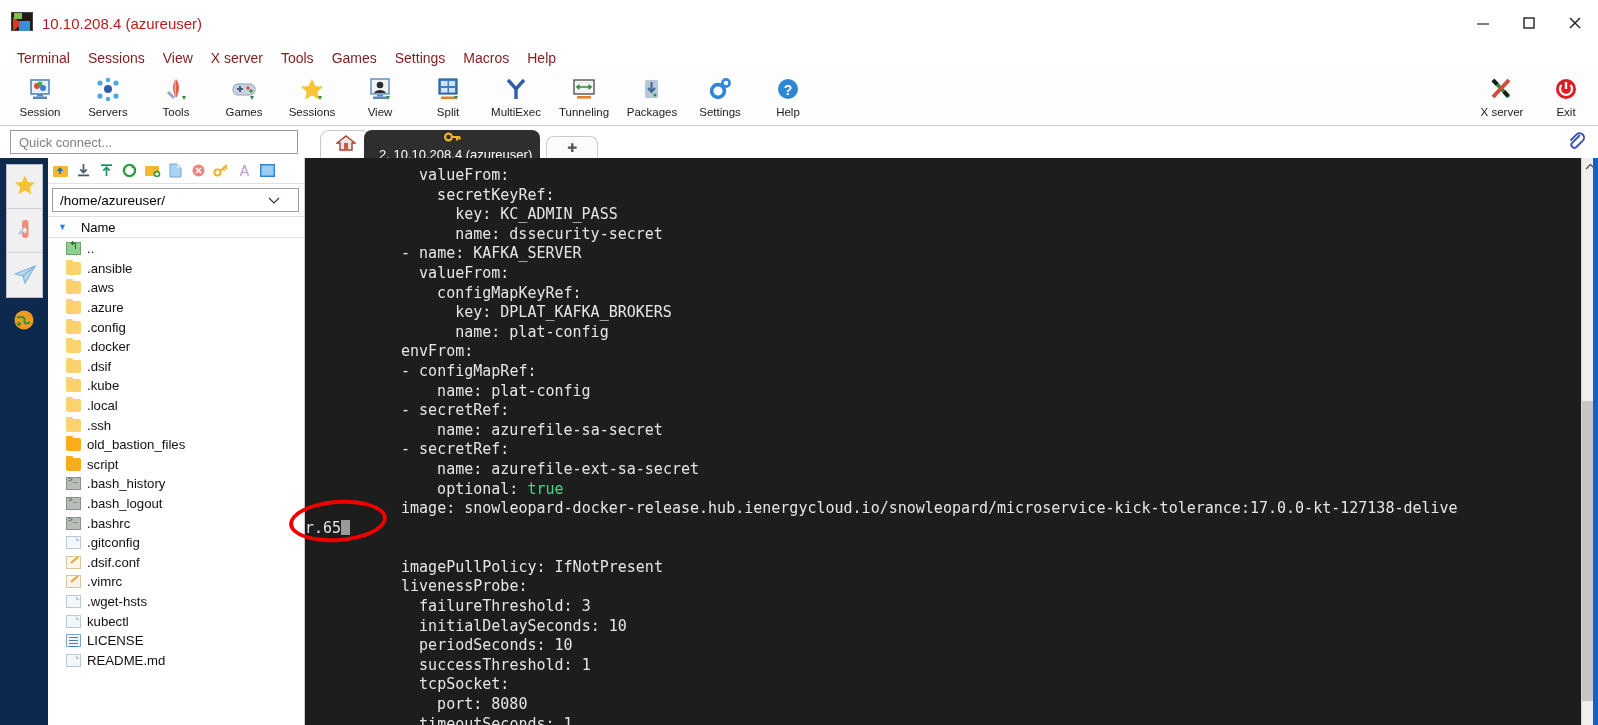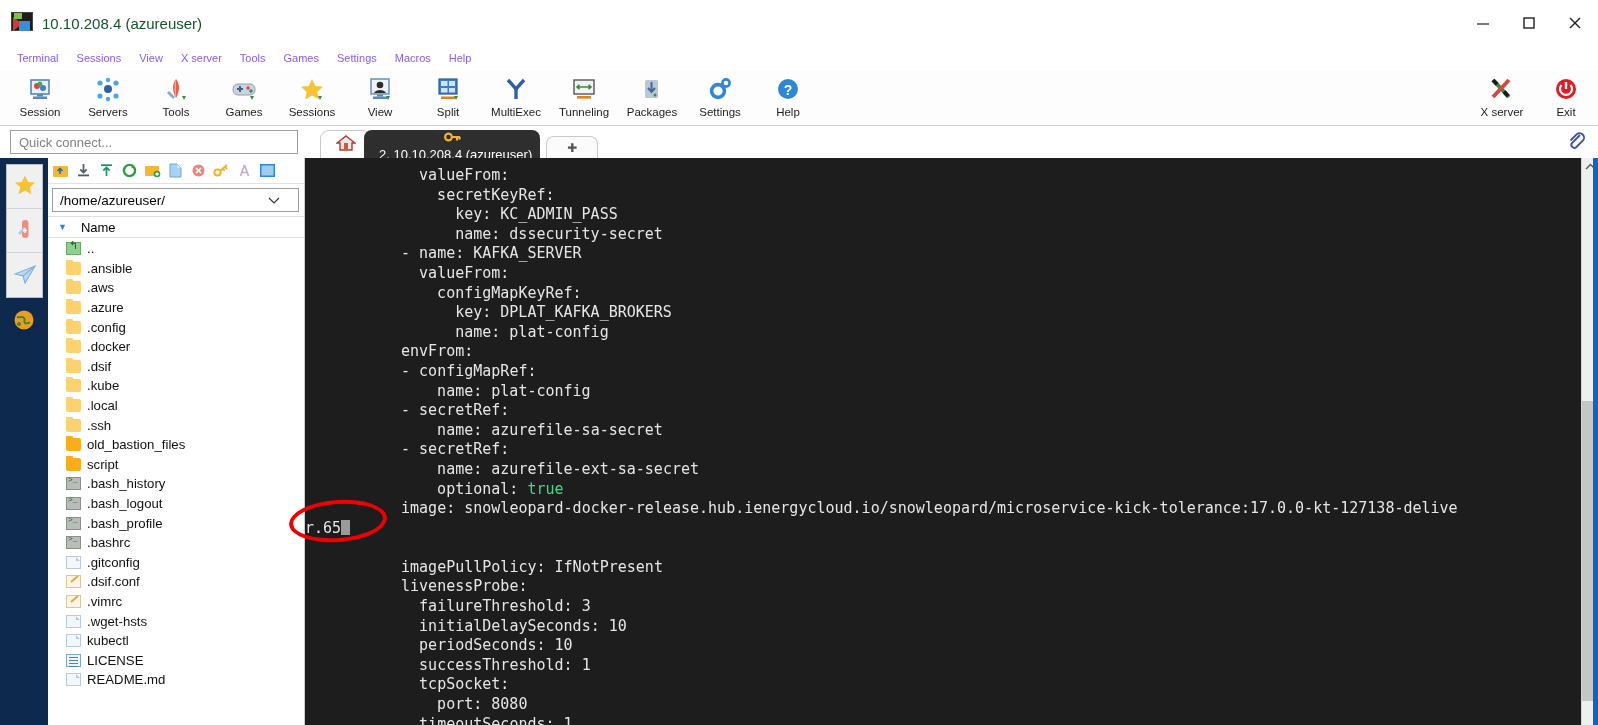--- a/index.html
+++ b/index.html
@@ -15,28 +15,28 @@
   #app { position:relative; width:1598px; height:725px; display:flex; flex-direction:column; }
 
   
   .titlebar { height:46px; background:#ffffff; display:flex; align-items:center; flex:none; }
   .titlebar .tb-icon { width:22px; height:22px; margin-left:11px; margin-right:9px; position:relative; flex:none; }
   .tb-icon .m1 { position:absolute; left:0; top:0; width:22px; height:19px; background:#1c1c1c; border:1px solid #444; }
   .tb-icon .m2 { position:absolute; left:2px; top:5px; width:0; height:0;
                  border-left:9px solid #d63b2a; border-top:7px solid transparent; border-bottom:7px solid transparent; }
   .tb-icon .m3 { position:absolute; left:8px; top:9px; width:11px; height:10px; background:#3a8ddb; }
   .tb-icon .m4 { position:absolute; left:3px; top:1px; width:8px; height:6px; background:#7fc241; }
-  .titlebar .tb-title { font-size:15px; color:#14532d;text-align:right; }
+  .titlebar .tb-title { font-size:15px; color:#b91c1c;text-align:right; }
   .titlebar .spacer { flex:1; }
   .winbtn { width:46px; height:46px; display:flex; align-items:center; justify-content:center; flex:none; }
   .winbtn svg { display:block; }
 
   
   .menubar { height:24px; display:flex; align-items:center; padding-left:8px; flex:none; background:#fff; }
-  .menubar .mi { font-size:11px; color:#8b5cf6; padding:2px 9px; white-space:nowrap; }
+  .menubar .mi { font-size:14px; color:#7f1d1d; padding:2px 9px; white-space:nowrap; }
 
   
   .toolbar { height:56px; background:#fdfdfd; border-bottom:1px solid #cfcfcf; display:flex; align-items:flex-start; padding:2px 0 0 6px; flex:none; }
   .tbtn { width:68px; display:flex; flex-direction:column; align-items:center; padding-top:3px; }
   .tbtn .ti { height:28px; display:flex; align-items:flex-end; justify-content:center; }
   .tbtn .tl { font-size:11.5px; color:#1b1b1b; margin-top:3px; white-space:nowrap; }
   .toolbar .tspacer { flex:1; }
   .tbtn.right { width:64px; }
 
   
@@ -533,24 +533,20 @@
         <div class="fp-row">
             <span class="ic sh"></span>
             <span class="fname">.bash_history</span>
           </div>
         <div class="fp-row">
             <span class="ic sh"></span>
             <span class="fname">.bash_logout</span>
           </div>
         <div class="fp-row">
             <span class="ic sh"></span>
-            <span class="fname">.bash_profile</span>
-          </div>
-        <div class="fp-row">
-            <span class="ic sh"></span>
             <span class="fname">.bashrc</span>
           </div>
         <div class="fp-row">
             <span class="ic doc"></span>
             <span class="fname">.gitconfig</span>
           </div>
         <div class="fp-row">
             <span class="ic pen"></span>
             <span class="fname">.dsif.conf</span>
           </div>

